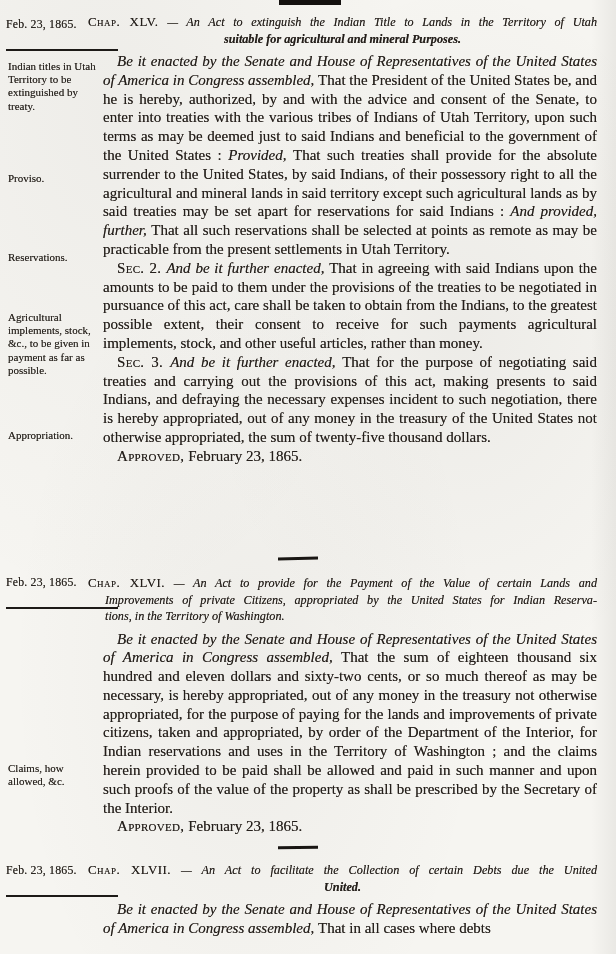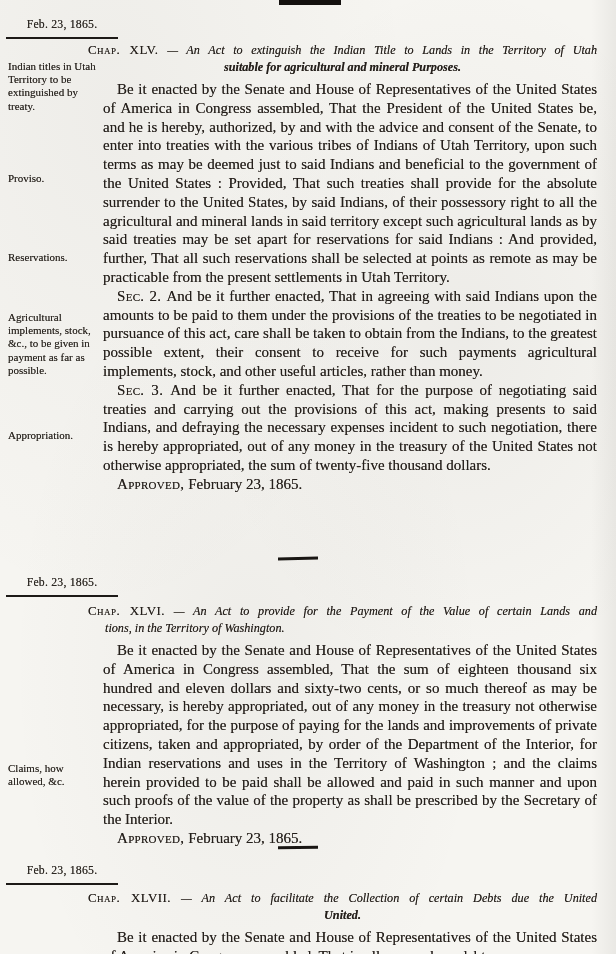--- a/index.html
+++ b/index.html
@@ -26,49 +26,49 @@
   .rule-2{left:278px;top:846px;transform:rotate(-0.8deg);}
 
   
   .mnote{
     position:absolute;left:8px;width:92px;
     font-size:11px;line-height:13.2px;color:#2b2722;
   }
   .mnote.date{
     left:6px;width:112px;
     font-size:11.8px;letter-spacing:.2px;
-    text-align:center;
+    text-align:left;
     border-bottom:2px solid #1d1a17;
-    padding-bottom:6px;
+    padding-bottom:18px;
   }
 
   
   .act{position:absolute;left:103px;width:494px;}
   .act-1{top:14px;}
   .act-2{top:575px;}
   .act-3{top:862px;}
 
   .heading{
     margin-left:-15px;margin-bottom:5px;
     font-size:12.2px;line-height:16.5px;
   }
-  .h-line{text-align-last:justify;margin-top:28px;}
+  .h-line{text-align-last:justify;}
   .h-cont-center{text-align:center;text-align-last:center;font-style:italic;font-weight:bold;}
   .h-cont-left{padding-left:17px;font-style:italic;}
   .chap{font-variant:small-caps;letter-spacing:.5px;font-size:12.9px;font-style:normal;}
   .h-it{font-style:italic;}
 
   .bp{
     margin:0;
     font-size:15px;line-height:18.8px;
     text-align:justify;
     text-indent:14px;
   }
   .run-roman{font-style:normal;}
-  .run-it{}
+  .run-it{font-style:italic;}
   .run-sc{font-variant:small-caps;letter-spacing:.3px;margin-top:27px;}
 </style>
 </head>
 <body>
 
 <div class="page ink">
 
   <div class="top-rule"></div>
 
   <div class="mnote date" style="top:18px">Feb. 23, 1865.</div>
@@ -96,20 +96,21 @@
   </section>
 
   <div class="rule rule-1"></div>
 
   <section class="act act-2">
     <div class="heading">
       <div class="h-line">
         <span class="chap">Chap. XLVI.</span>
         <span class="h-it">— An Act to provide for the Payment of the Value of certain Lands and</span>
       </div>
+      <div class="h-line h-cont-left">Improvements of private Citizens, appropriated by the United States for Indian Reserva-</div>
       <div class="h-cont-left" style="text-align-last:left">tions, in the Territory of Washington.</div>
     </div>
     <p class="bp"><span class="run-it">Be it enacted by the Senate and House of Representatives of the United States of America in Congress assembled, </span><span class="run-roman">That the sum of eighteen thousand six hundred and eleven dollars and sixty-two cents, or so much thereof as may be necessary, is hereby appropriated, out of any money in the treasury not otherwise appropriated, for the purpose of paying for the lands and improvements of private citizens, taken and appropriated, by order of the Department of the Interior, for Indian reservations and uses in the Territory of Washington ; and the claims herein provided to be paid shall be allowed and paid in such manner and upon such proofs of the value of the property as shall be prescribed by the Secretary of the Interior.</span></p>
     <p class="bp"><span class="run-sc">Approved,</span><span class="run-roman"> February 23, 1865.</span></p>
   </section>
 
   <div class="rule rule-2"></div>
 
   <section class="act act-3">
     <div class="heading">

